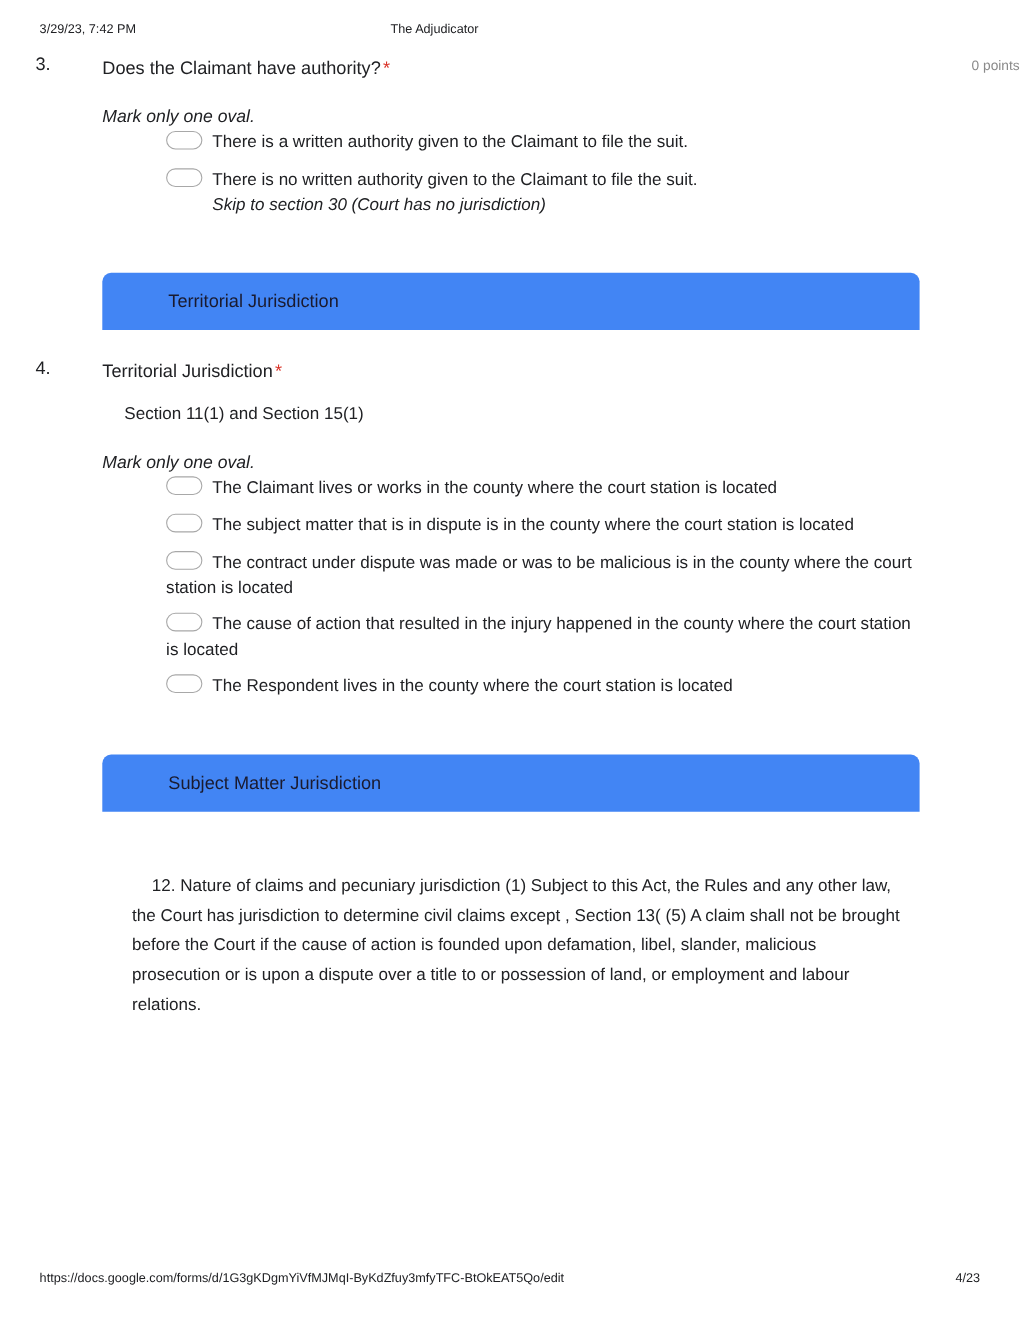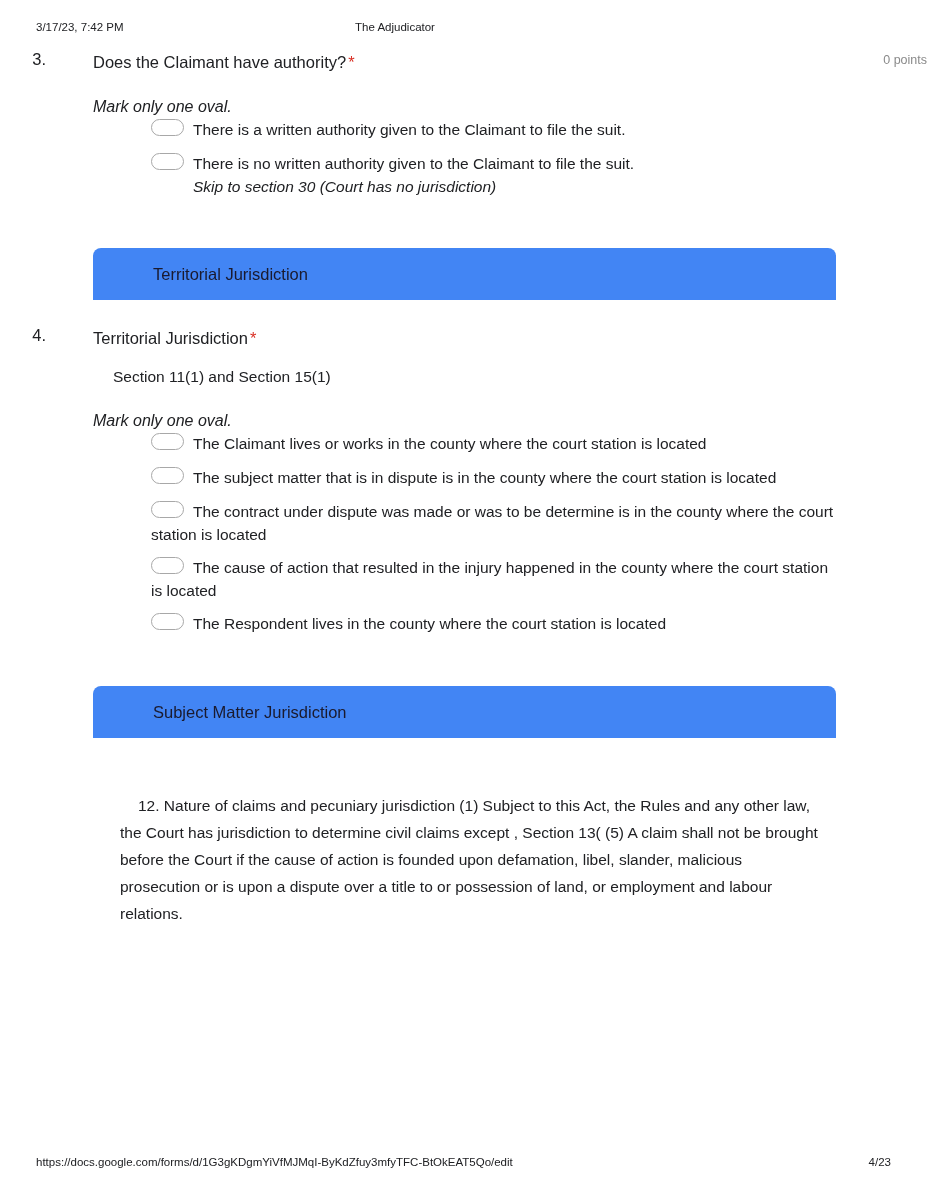--- a/index.html
+++ b/index.html
@@ -205,21 +205,21 @@
   }
 
   .spacer-sm { height: 26px; }
   .spacer-md { height: 38px; }
   .spacer-lg { height: 50px; }
 </style>
 </head>
 <body>
 
 <div class="page-header">
-  <span class="hdr-date">3/17/23, 7:42 PM</span>
+  <span class="hdr-date">3/29/23, 7:42 PM</span>
   <span class="hdr-title">The Adjudicator</span>
 </div>
 
 <div class="content">
 
   <div class="question">
     <div class="q-head">
       <span class="q-number">3.</span>
       <span class="q-title">Does the Claimant have authority?</span><span class="required-star">*</span>
       <span class="q-points">0 points</span>
@@ -259,21 +259,21 @@
       <div class="option">
         <span class="oval"></span>
         <span class="option-label">The Claimant lives or works in the county where the court station is located</span>
       </div>
       <div class="option">
         <span class="oval"></span>
         <span class="option-label wrap">The subject matter that is in dispute is in the county where the court station is located</span>
       </div>
       <div class="option">
         <span class="oval"></span>
-        <span class="option-label wrap">The contract under dispute was made or was to be determine is in the county where the court station is located</span>
+        <span class="option-label wrap">The contract under dispute was made or was to be malicious is in the county where the court station is located</span>
       </div>
       <div class="option">
         <span class="oval"></span>
         <span class="option-label wrap">The cause of action that resulted in the injury happened in the county where the court station is located</span>
       </div>
       <div class="option">
         <span class="oval"></span>
         <span class="option-label">The Respondent lives in the county where the court station is located</span>
       </div>
     </div>

